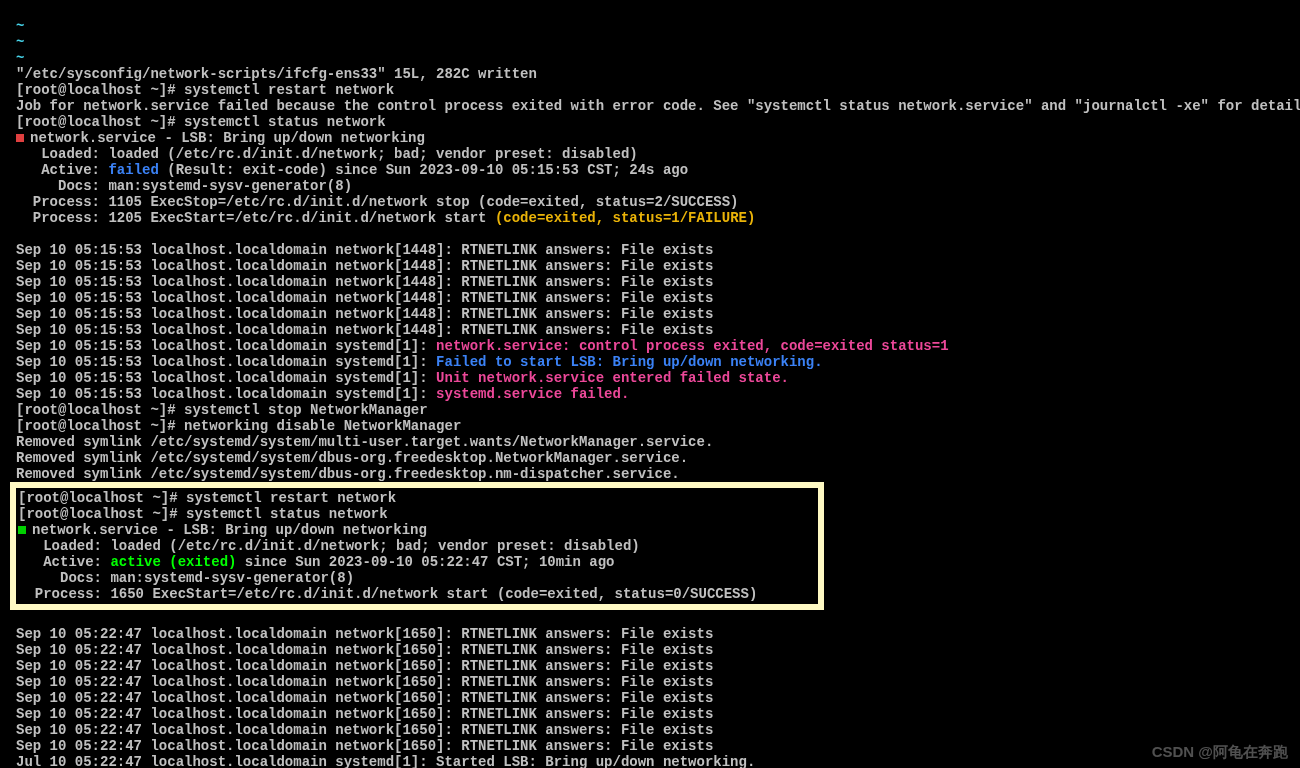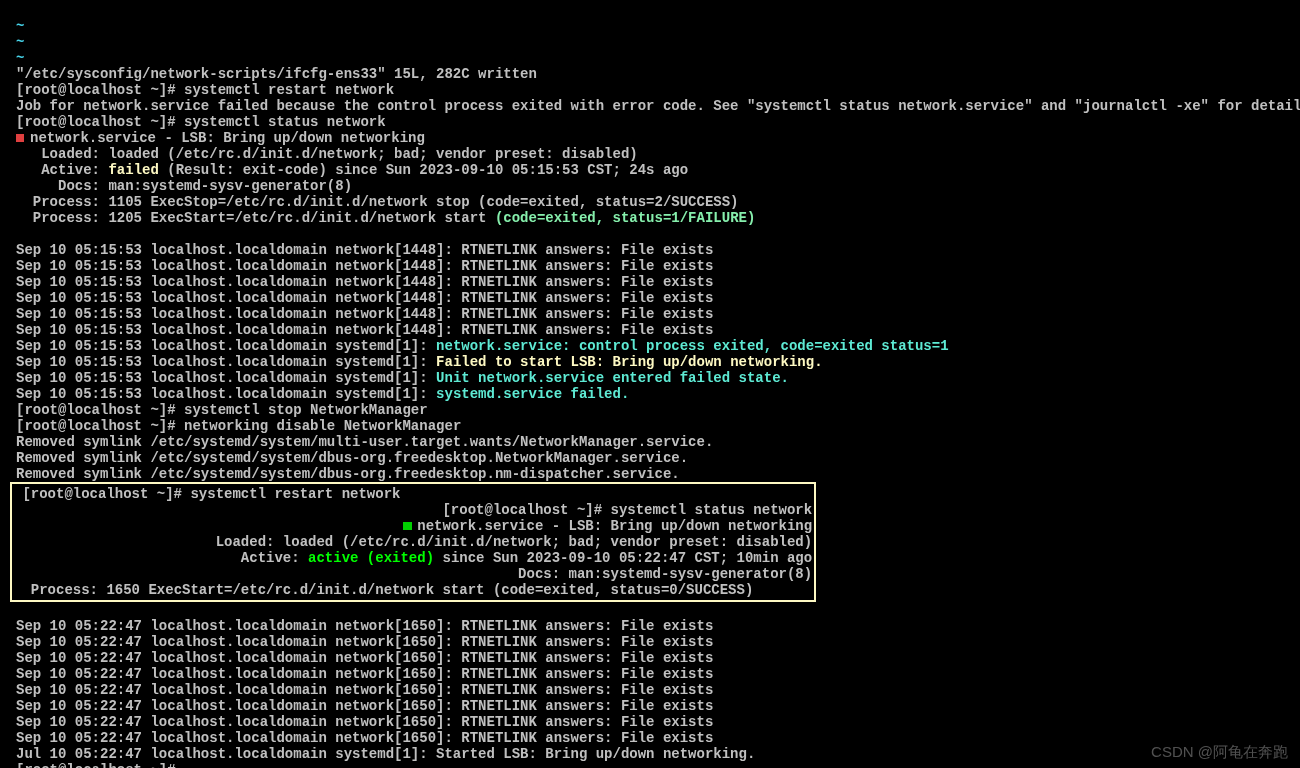--- a/index.html
+++ b/index.html
@@ -15,39 +15,38 @@
     overflow: hidden;
     font-weight: bold;
   }
   .term {
     padding: 2px 0 0 16px;
     white-space: pre;
   }
   .tilde { color: #46d3e9; }
   .red-bullet { display:inline-block; width:0.6em; height:0.6em; background:#e04040; vertical-align:middle; margin-right:0.4em;}
   .green-bullet{ display:inline-block; width:0.6em; height:0.6em; background:#00d000; vertical-align:middle; margin-right:0.4em;}
-  .failed { color: #fef9c3; }
+  .failed { color: #3b82f6; }
   .green  { color: #00ff00; }
-  .bold-white { color:#5eead4; }
-  .failure-txt{ color:#86efac; }
+  .bold-white { color:#ec4899; }
+  .failure-txt{ color:#eab308; }
   .highlight-box {
-    border: 2px solid #fef9c3;
+    border: 6px solid #fef9c3;
     display: inline-block;
     padding: 2px 2px 2px 2px;
     margin-left:-6px;
-    text-align:right;
   }
   .watermark {
     position: absolute;
     right: 12px;
     bottom: 8px;
     color: rgba(200,200,200,0.4);
     font-family: sans-serif;
     font-size: 15px;
-    font-weight: normal;
+    font-weight: bold;
   }
 </style>
 </head>
 <body>
 
 <div class="term">
 <span class="tilde">~</span>
 <span class="tilde">~</span>
 <span class="tilde">~</span>
 <span>"/etc/sysconfig/network-scripts/ifcfg-ens33" 15L, 282C written</span>

